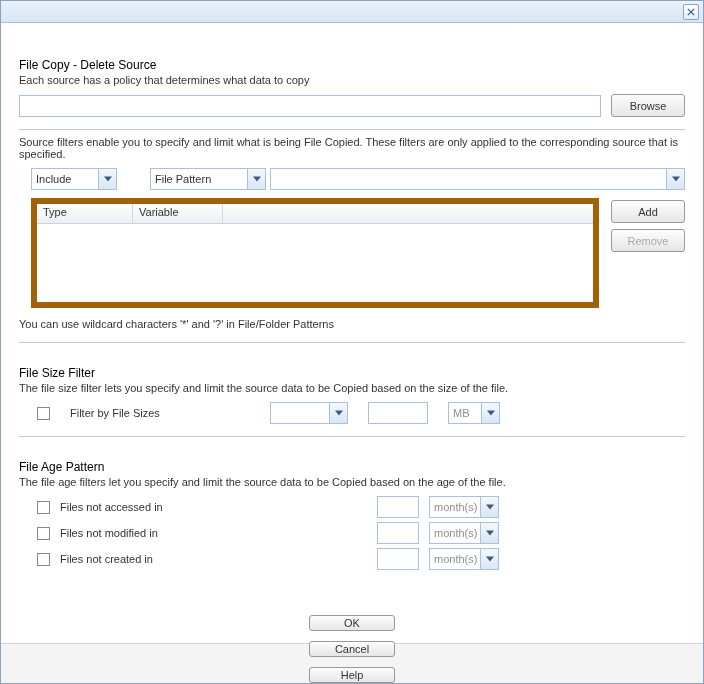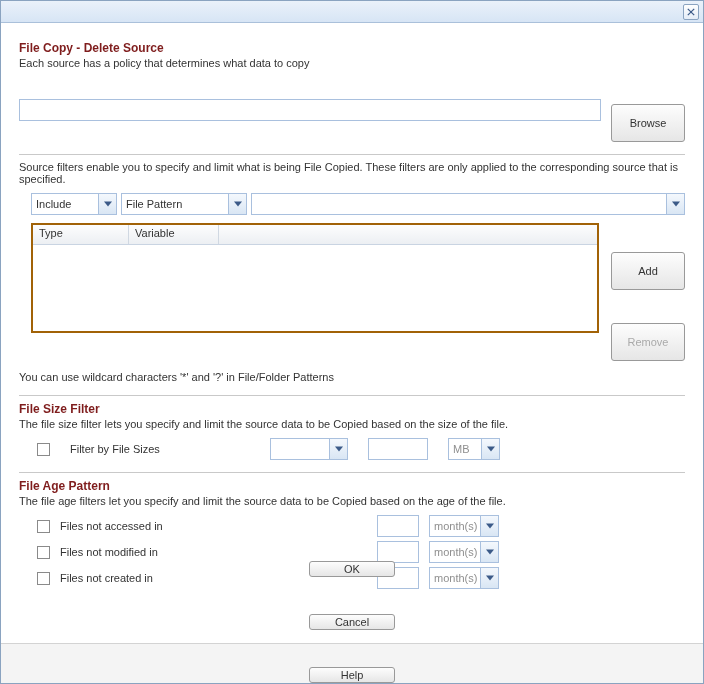--- a/index.html
+++ b/index.html
@@ -37,47 +37,46 @@
     font-size: 10px; color:#3b5a88;
     cursor: pointer;
     border-radius: 2px;
   }
   .content {
     flex: 1;
     padding: 12px 18px 0 18px;
     overflow: hidden;
   }
   .section-title {
-    font-weight: bold;
-    color: #7f1d1d;
+    font-weight: normal;
+    color: #000000;
     font-size: 12px;
-    margin-top: 6px;
+    margin-top: 23px;
   }
   .section-desc {
     margin: 2px 0 8px 0;
     color: #333;
   }
   .row { display: flex; align-items: center; gap: 6px; }
   .input-text {
     height: 22px;
     border: 1px solid #a9c0de;
     background: #fff;
     padding: 0 4px;
   }
   .input-text.main { flex: 1; }
   .btn {
-    height: 38px;
+    height: 23px;
     min-width: 74px;
     border: 1px solid #999;
     border-radius: 3px;
     background: linear-gradient(#fdfdfd,#e6e6e6);
     font-size: 11px;
     color: #333;
     cursor: pointer;
-    margin-top: 27px;
   }
   .btn:disabled { color: #aaa; cursor: default; }
   hr.sep {
     border: none;
     border-top: 1px solid #c9c9c9;
     margin: 12px 0 6px 0;
   }
   .combo {
     position: relative;
     display: inline-flex;
@@ -93,21 +92,21 @@
     border-left: 1px solid #a9c0de;
     background: linear-gradient(#f4f8fd,#d9e6f4);
     display:flex; align-items:center; justify-content:center;
     color:#3b5a88;
   }
   .arrow svg, .arrow-btn svg { width: 8px; height: 6px; }
   .filter-row { display:flex; gap: 4px; margin: 6px 0 8px 12px; }
   .table-wrap { display:flex; gap: 12px; margin-left: 12px; }
   .table {
     flex: 1;
-    border: 2px solid #a16207;
+    border: 6px solid #a16207;
     height: 110px;
     background: #fff;
   }
   .table-header {
     display:flex;
     height: 20px;
     background: linear-gradient(#fdfdfd,#eceff3);
     border-bottom: 1px solid #c9d4e2;
   }
   .th {
@@ -182,21 +181,21 @@
 
     <div class="filter-row">
       <div class="combo" style="width:86px;">
         <span>Include</span>
         <div class="arrow">
             <svg viewBox="0 0 10 6">
               <polygon points="0,0 10,0 5,6" fill="#3b5a88"></polygon>
             </svg>
           </div>
       </div>
-      <div class="combo" style="width:126px;">
+      <div class="combo" style="width:116px;margin-left:29px;">
         <span>File Pattern</span>
         <div class="arrow">
             <svg viewBox="0 0 10 6">
               <polygon points="0,0 10,0 5,6" fill="#3b5a88"></polygon>
             </svg>
           </div>
       </div>
       <div class="combo" style="flex:1;">
         <span></span>
         <div class="arrow">

